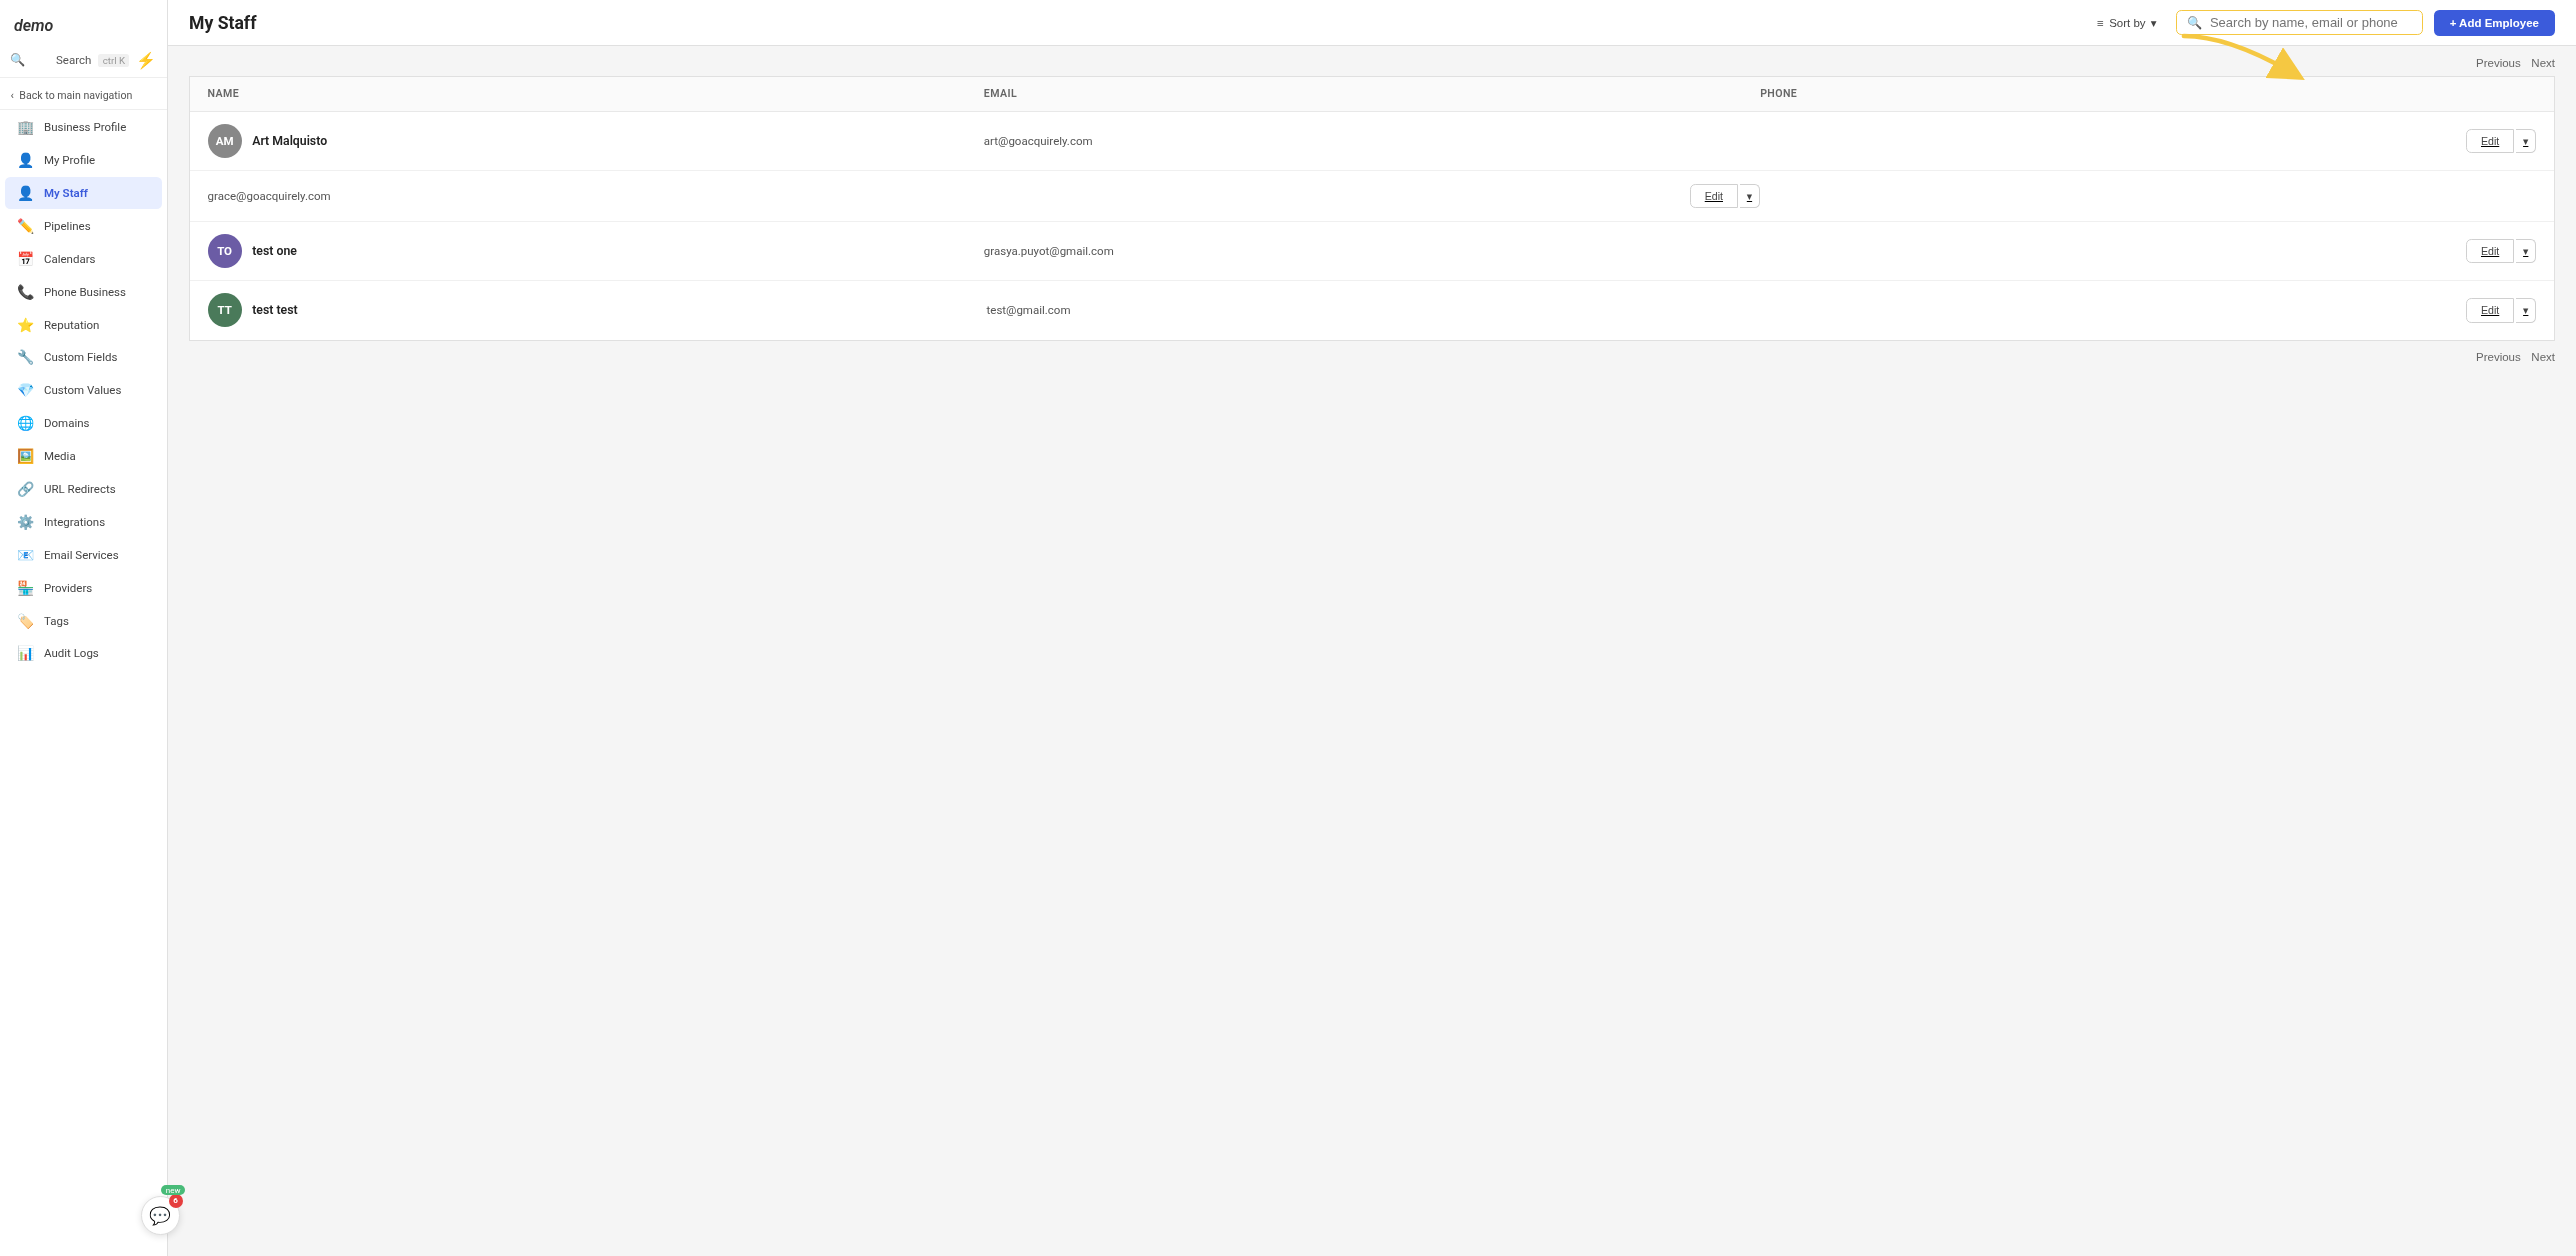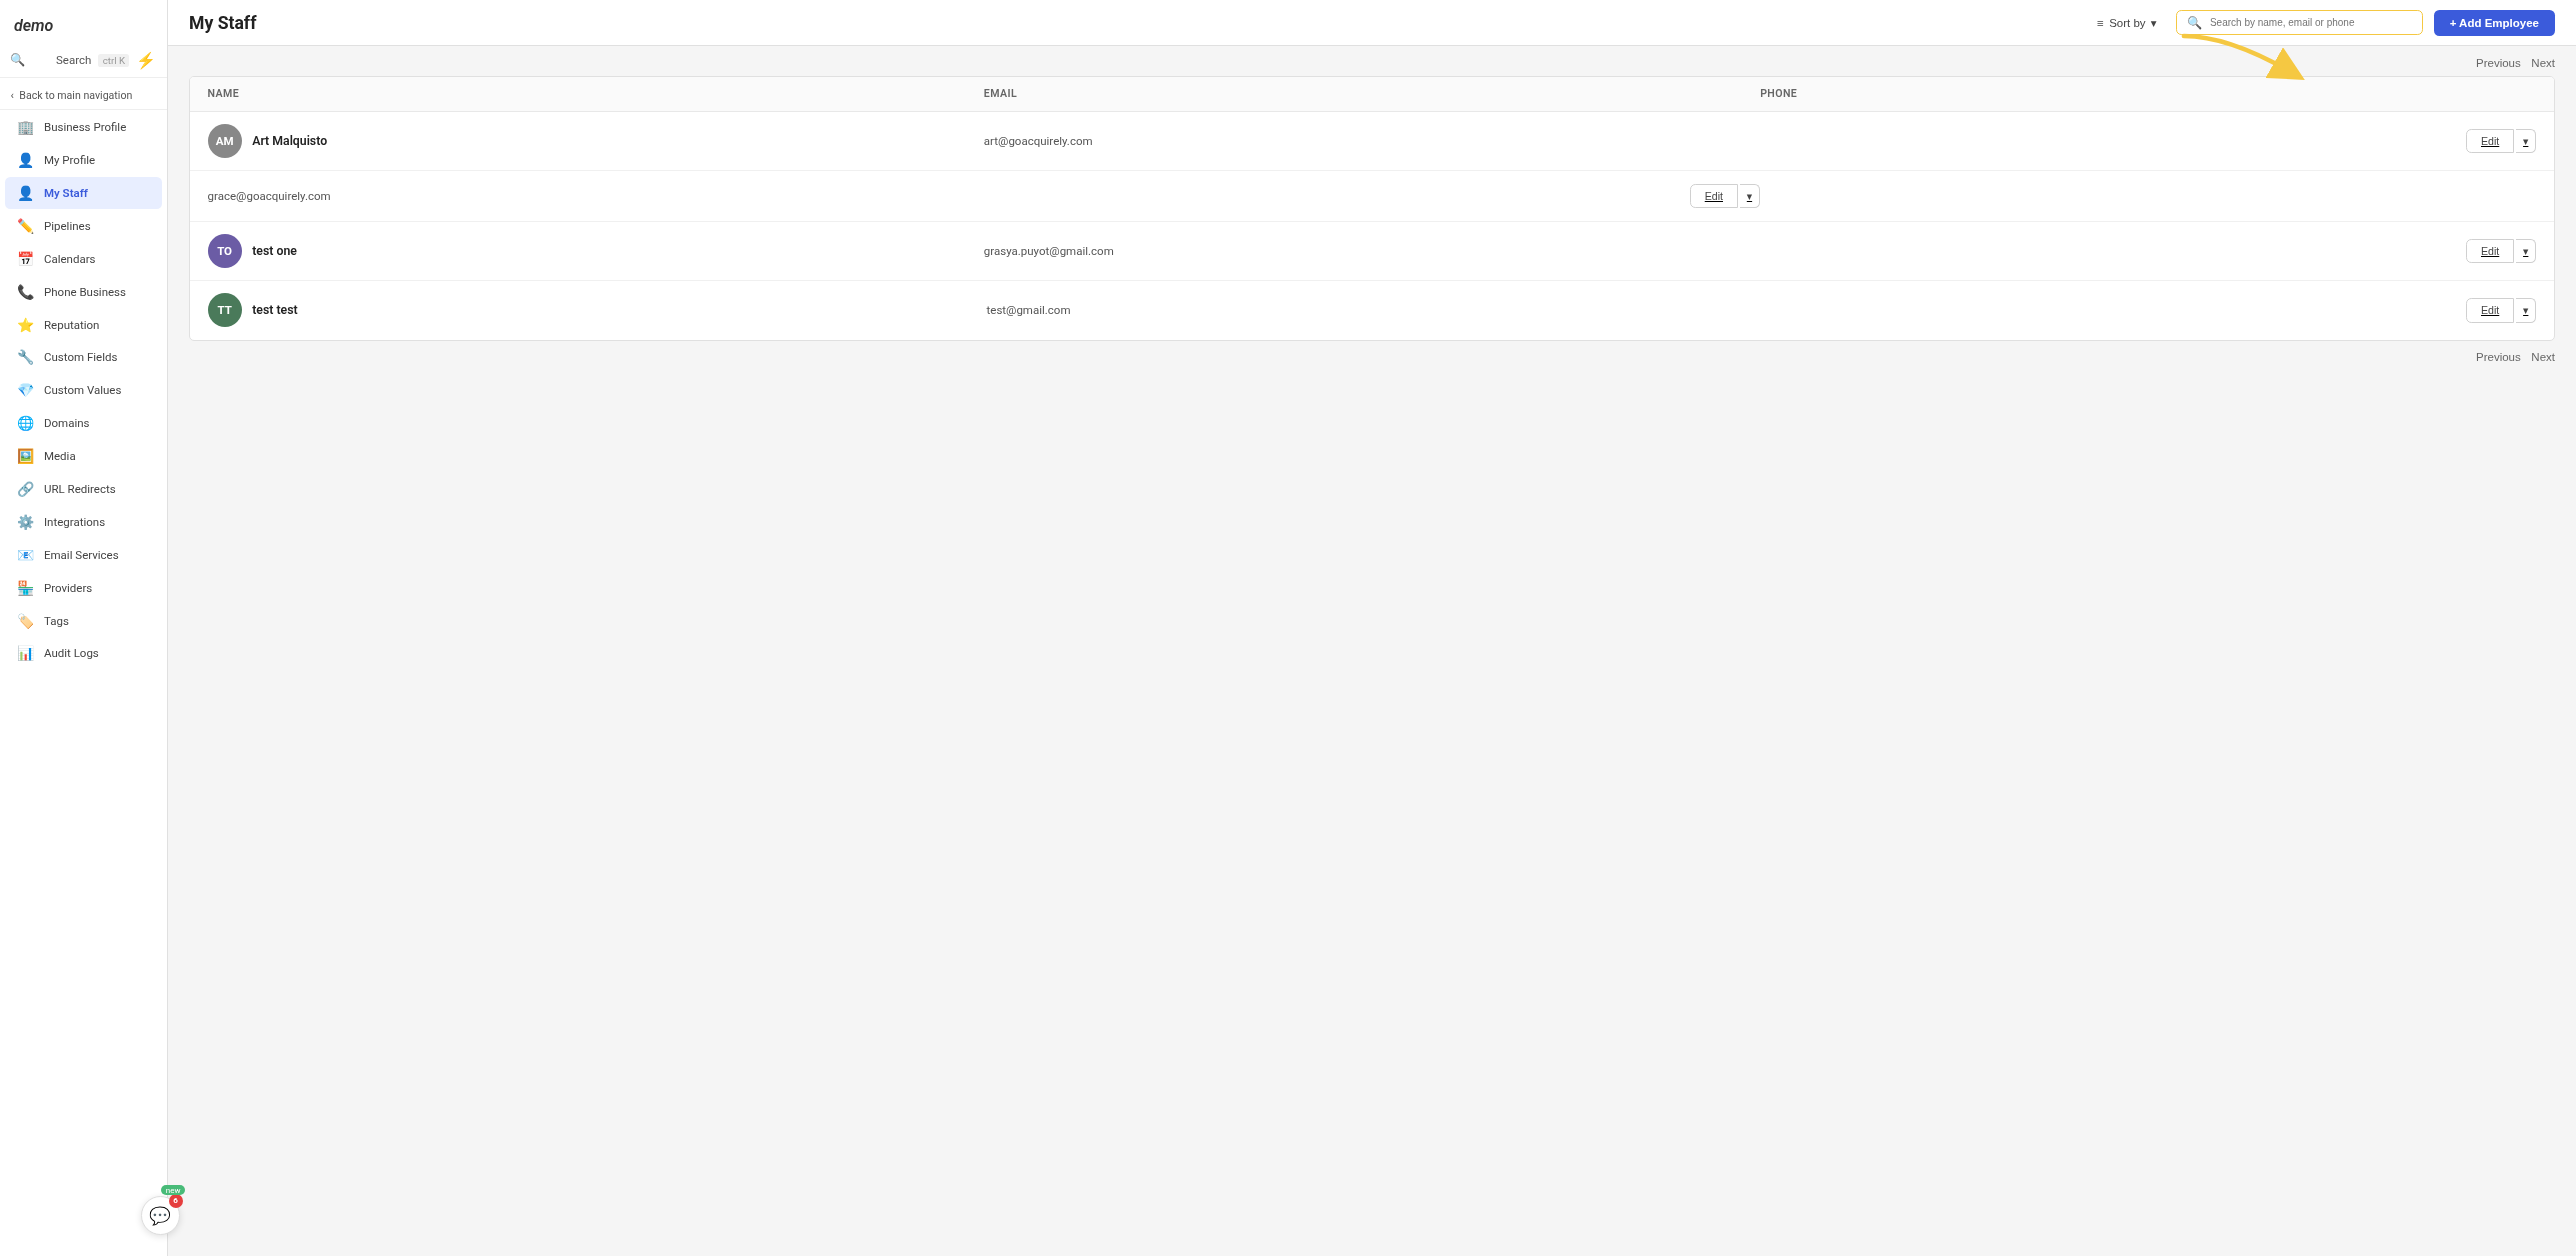--- a/index.html
+++ b/index.html
@@ -88,21 +88,21 @@
       display: flex; align-items: center;
       border: 1.8px solid #f5c842;
       border-radius: 5.3px;
       background: #fff;
       padding: 4.4px 10.6px;
       gap: 7px;
       width: 247px;
     }
     .search-box input {
       border: none; outline: none;
-      font-size: 10px; color: #333; width: 100%;
+      font-size: 13px; color: #333; width: 100%;
       background: transparent;
     }
     .search-box-icon { color: #888; font-size: 12.3px; }
     .add-employee-btn {
       background: #3b5bdb;
       color: #fff;
       border: none;
       border-radius: 5.3px;
       padding: 7px 16px;
       font-size: 11.5px;
@@ -129,21 +129,21 @@
     }
     .pagination-btn {
       background: none; border: none;
       font-size: 11.5px; color: #666;
       cursor: pointer;
     }
 
     
     .staff-table {
       background: #fff;
-      border-radius: 5px;
+      border-radius: 0;
       border: 0.9px solid #e0e0e0;
       overflow: hidden;
       width: 100%;
     }
     .table-header {
       display: grid;
       grid-template-columns: 1fr 1fr 1fr;
       padding: 10.6px 17.6px;
       border-bottom: 0.9px solid #e8e8e8;
       background: #fafafa;

